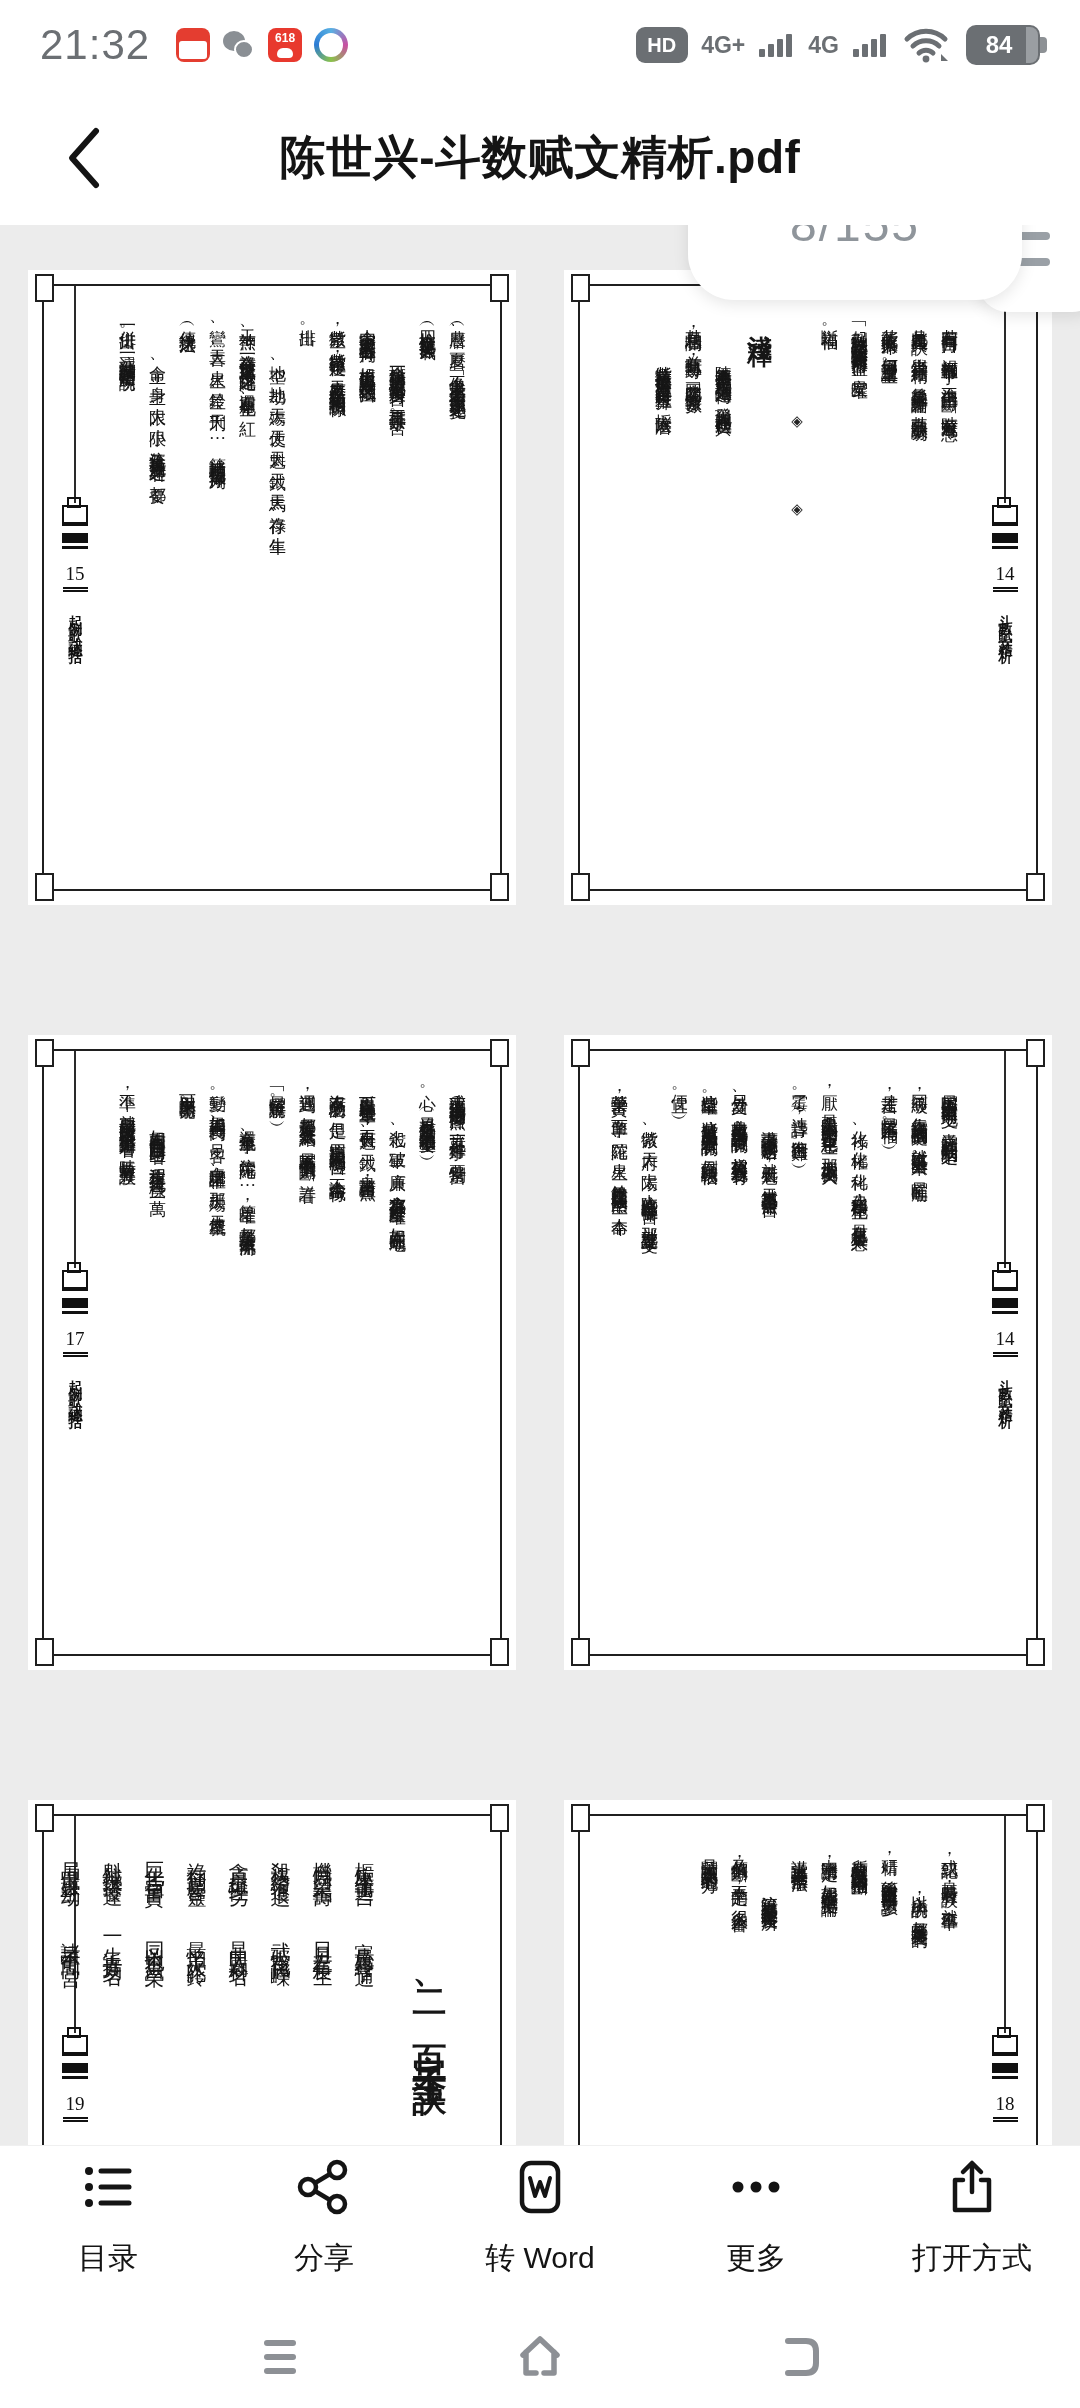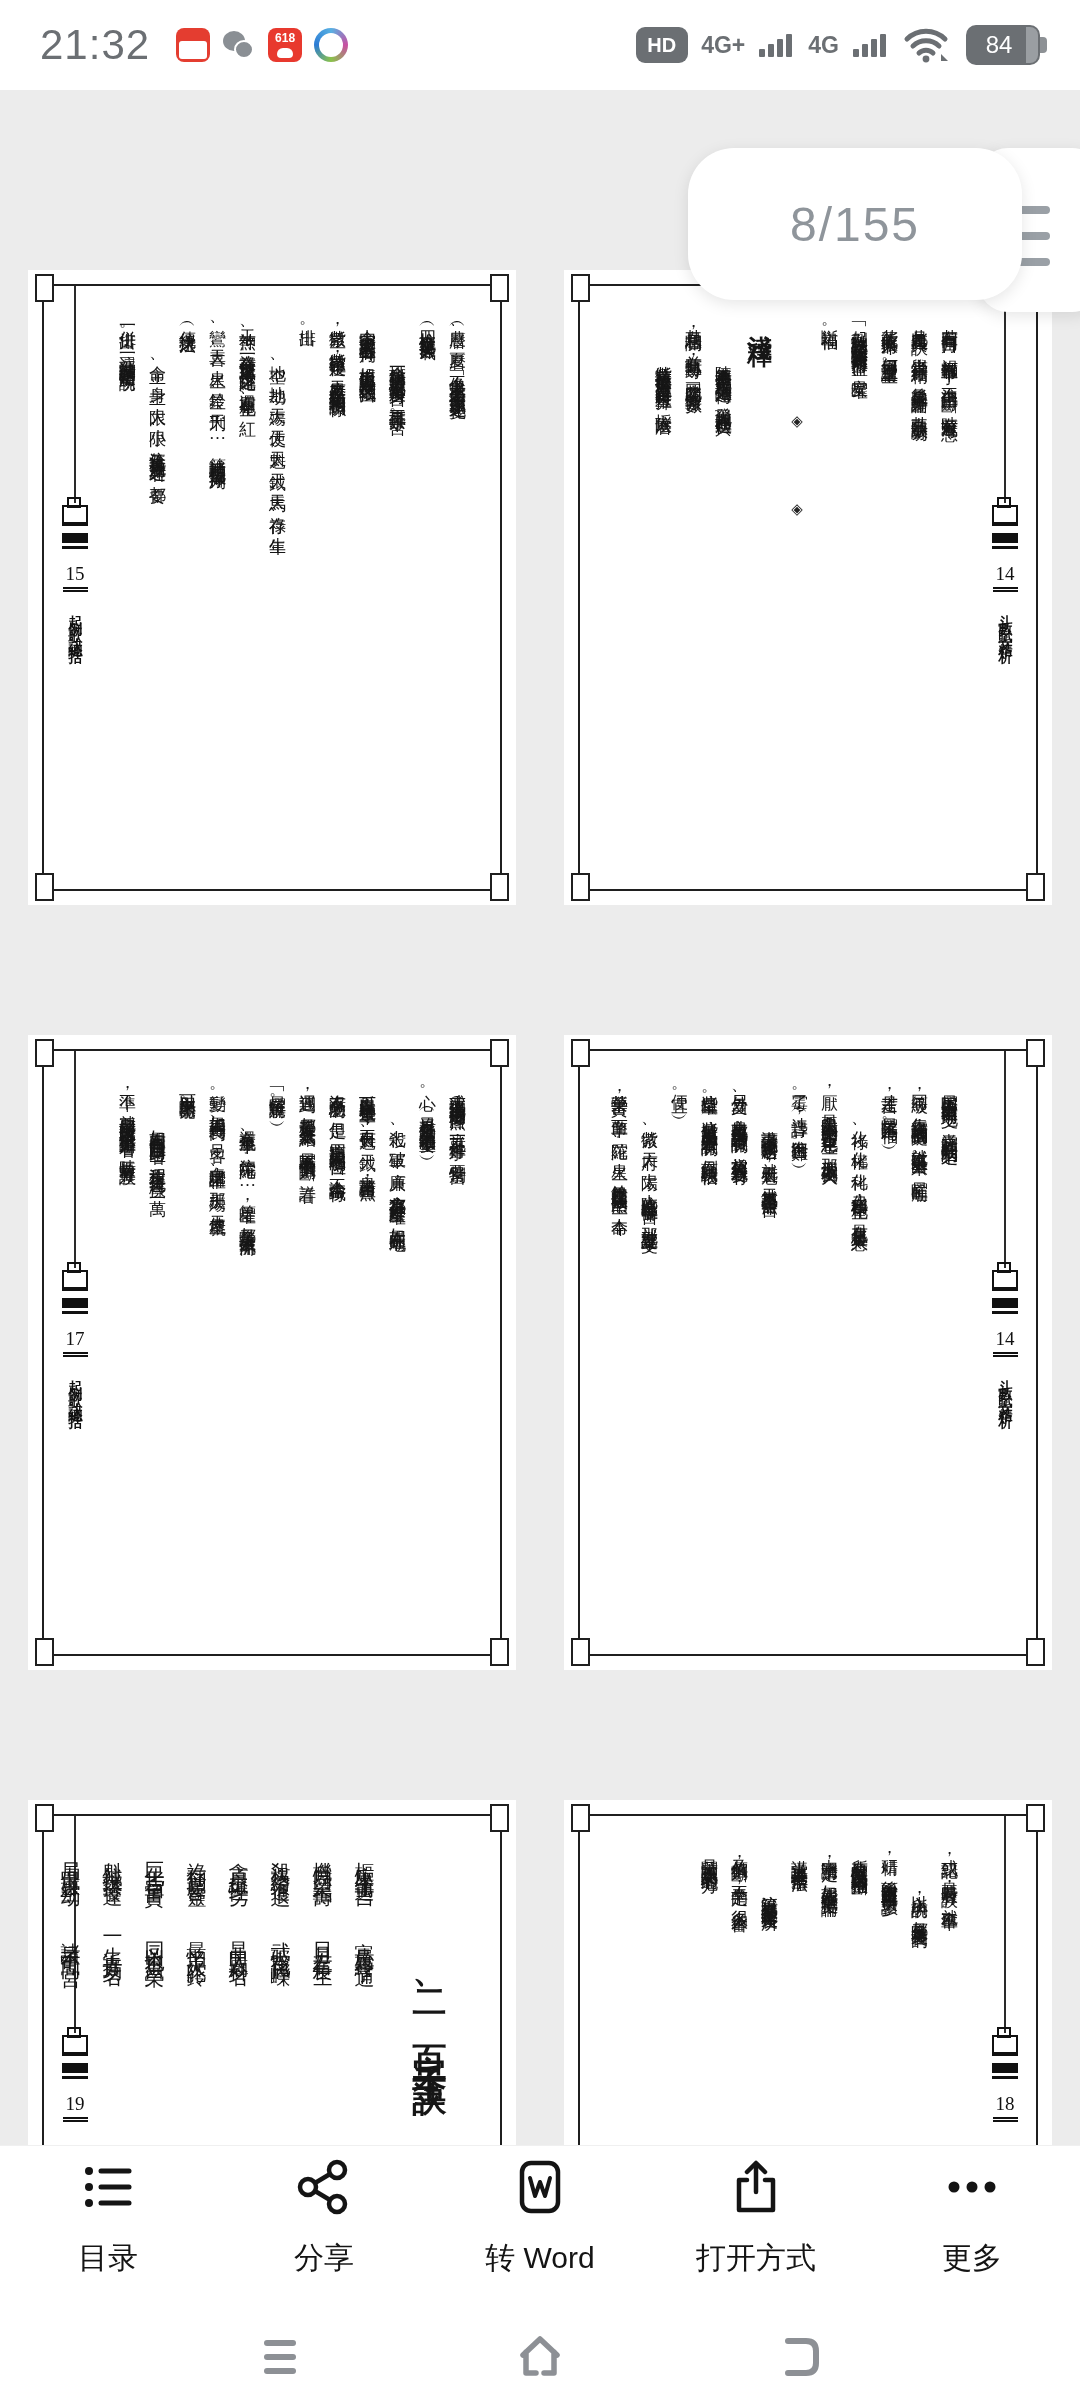--- a/index.html
+++ b/index.html
@@ -23,21 +23,21 @@
   .ico-news::after{content:"";position:absolute;inset:5px;background:#fff;border-radius:50%;}
   .sb-right{margin-left:auto;display:flex;align-items:center;gap:16px;}
   .hd{width:52px;height:36px;border-radius:9px;background:#6b6f73;color:#fff;font-weight:800;font-size:20px;
       display:flex;align-items:center;justify-content:center;}
   .hd12{display:flex;flex-direction:column;font-size:17px;line-height:17px;font-weight:700;margin-left:-12px;}
   .net{display:flex;flex-direction:row;align-items:flex-start;}
   .net .lbl{font-size:23px;font-weight:700;line-height:22px;}
   .bars{display:flex;align-items:flex-end;gap:3px;margin-left:14px;}
   .bars i{display:block;width:6px;background:#6b6f73;border-radius:1px;}
   .battery{width:74px;height:40px;border-radius:10px;background:#6b6f73;position:relative;color:#fff;
-           font-weight:normal;font-size:24px;display:flex;align-items:center;justify-content:center;}
+           font-weight:bold;font-size:24px;display:flex;align-items:center;justify-content:center;}
   .battery .tip{position:absolute;right:2px;top:2px;bottom:2px;width:12px;background:#9a9ea2;border-radius:0 8px 8px 0;}
   .battery::after{content:"";position:absolute;right:-7px;top:12px;width:7px;height:16px;background:#8d9195;border-radius:0 4px 4px 0;}
 
   
   .title-bar{position:absolute;top:90px;left:0;right:0;height:135px;background:#fff;z-index:20;
              display:flex;align-items:center;justify-content:center;}
   .back-btn{position:absolute;left:58px;top:30px;width:52px;height:76px;display:flex;align-items:center;justify-content:center;}
   .doc-title{font-size:46px;font-weight:600;color:#141414;letter-spacing:0.5px;}
 
   
@@ -138,20 +138,28 @@
         <circle cx="24" cy="34" r="3.4" fill="#6b6f73"></circle>
         <polygon points="39,29 46,36 39,36" fill="#6b6f73"></polygon>
       </svg>
       <span class="battery">
         <span class="tip"></span>
         <span style="position:relative;z-index:1;margin-right:8px;">84</span>
       </span>
     </span>
   </div>
 
+  <div class="title-bar">
+    <span class="back-btn">
+      <svg width="40" height="66" viewBox="0 0 40 66">
+        <polyline points="32,6 8,33 32,60" fill="none" stroke="#141414" stroke-width="6" stroke-linecap="round" stroke-linejoin="round"></polyline>
+      </svg>
+    </span>
+    <span class="doc-title">陈世兴-斗数赋文精析.pdf</span>
+  </div>
 
   <div class="page-pill">
     <span>8/155</span>
   </div>
   <div class="menu-btn">
     <i></i>
       <i></i>
       <i></i>
   </div>
 
@@ -358,33 +366,33 @@
     </div>
     <div class="tb-item">
       <svg width="58" height="58" viewBox="0 0 58 58">
         <rect x="11" y="5" width="36" height="48" rx="9" fill="none" stroke="#141414" stroke-width="4.5"></rect>
         <polyline points="19,20 24,38 29,24 34,38 39,20" fill="none" stroke="#141414" stroke-width="4" stroke-linecap="round" stroke-linejoin="round"></polyline>
       </svg>
       <span class="tb-label">转 Word</span>
     </div>
     <div class="tb-item">
       <svg width="58" height="58" viewBox="0 0 58 58">
+        <circle cx="11" cy="29" r="5.5" fill="#141414"></circle>
+          <circle cx="29" cy="29" r="5.5" fill="#141414"></circle>
+          <circle cx="47" cy="29" r="5.5" fill="#141414"></circle>
+      </svg>
+      <span class="tb-label">更多</span>
+    </div>
+    <div class="tb-item">
+      <svg width="58" height="58" viewBox="0 0 58 58">
         <path d="M20 22 h-8 v30 h34 v-30 h-8" fill="none" stroke="#141414" stroke-width="4.5" stroke-linecap="round" stroke-linejoin="round"></path>
         <line x1="29" y1="34" x2="29" y2="6" stroke="#141414" stroke-width="4.5" stroke-linecap="round"></line>
         <polyline points="20,14 29,5 38,14" fill="none" stroke="#141414" stroke-width="4.5" stroke-linecap="round" stroke-linejoin="round"></polyline>
       </svg>
       <span class="tb-label">打开方式</span>
-    </div>
-    <div class="tb-item">
-      <svg width="58" height="58" viewBox="0 0 58 58">
-        <circle cx="11" cy="29" r="5.5" fill="#141414"></circle>
-          <circle cx="29" cy="29" r="5.5" fill="#141414"></circle>
-          <circle cx="47" cy="29" r="5.5" fill="#141414"></circle>
-      </svg>
-      <span class="tb-label">更多</span>
     </div>
   </div>
 
   <div class="navbar">
     <span class="nav-btn">
       <svg width="52" height="52" viewBox="0 0 52 52">
         <line x1="13" y1="12" x2="39" y2="12" stroke="#8d9095" stroke-width="6" stroke-linecap="round"></line>
         <line x1="13" y1="26" x2="39" y2="26" stroke="#8d9095" stroke-width="6" stroke-linecap="round"></line>
         <line x1="13" y1="40" x2="39" y2="40" stroke="#8d9095" stroke-width="6" stroke-linecap="round"></line>
       </svg>

